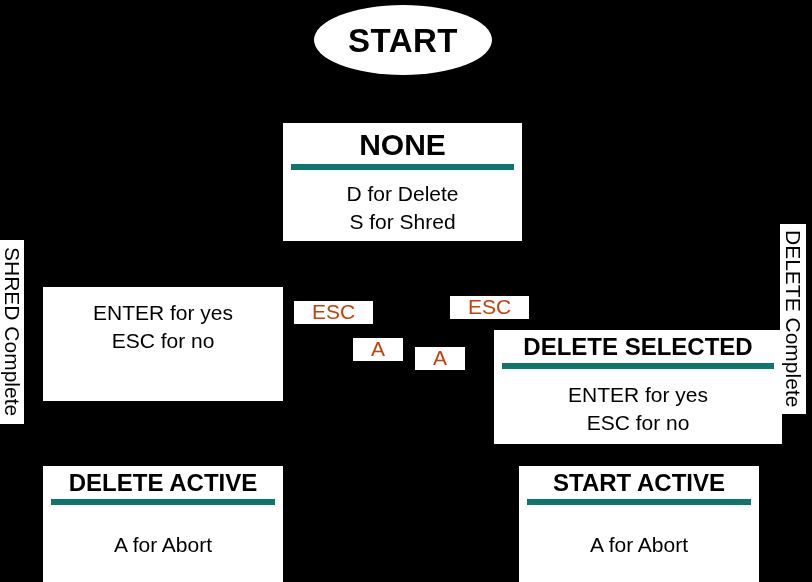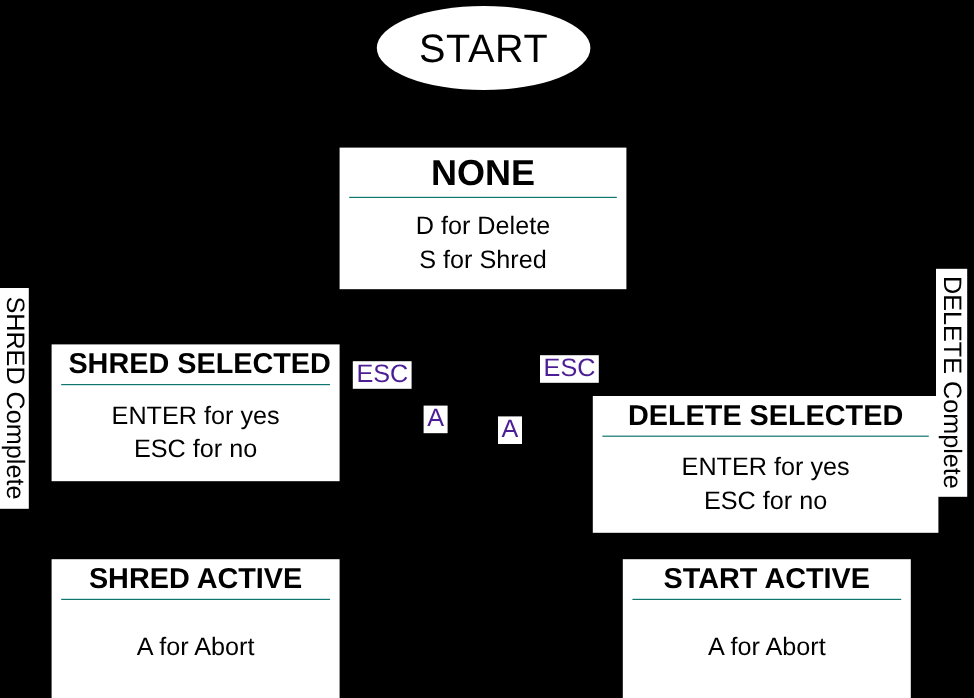--- a/index.html
+++ b/index.html
@@ -27,39 +27,39 @@
     height: 70px;
     background: #ffffff;
     border-radius: 50% / 50%;
     display: flex;
     align-items: center;
     justify-content: center;
   }
   .start-label {
     color: #000000;
     font-size: 33px;
-    font-weight: 400;
+    font-weight: 700;
     letter-spacing: 0.5px;
     line-height: 1;
   }
 
   
   .state-box {
     position: absolute;
     background: #ffffff;
     box-sizing: border-box;
     display: flex;
     flex-direction: column;
   }
   .state-title {
     color: #000000;
     font-size: 24px;
     font-weight: bold;
     text-align: center;
-    border-bottom: 1px solid #0f766e;
+    border-bottom: 6px solid #0f766e;
     padding: 3px 6px 2px 6px;
     margin: 0 8px;
     line-height: 1.18;
     white-space: nowrap;
   }
   .state-body {
     color: #000000;
     font-size: 21px;
     font-weight: 400;
     text-align: center;
@@ -81,24 +81,24 @@
 
   #state-none .state-title        { font-size: 30px; padding-top: 4px; }
   #state-none .state-body         { padding-top: 10px; }
   #state-shred-act .state-body,
   #state-delete-act .state-body   { padding-top: 26px; }
 
   
   .edge-label {
     position: absolute;
     background: #ffffff;
-    color: #4c1d95;
+    color: #c2410c;
     font-size: 21px;
     line-height: 1.08;
-    padding: 0 3px;
+    padding: 0 18px;
     white-space: nowrap;
   }
   #edge-esc-left   { left: 294px; top: 301px; }
   #edge-esc-right  { left: 450px; top: 296px; }
   #edge-a-left     { left: 353px; top: 338px; }
   #edge-a-right    { left: 415px; top: 347px; }
 
   
   .side-label {
     position: absolute;
@@ -129,37 +129,36 @@
 
   <div class="state-box" id="state-none">
     <div class="state-title">NONE</div>
     <div class="state-body">
       <span class="line">D for Delete</span>
       <span class="line">S for Shred</span>
     </div>
   </div>
 
   <div class="state-box" id="state-shred-sel">
-    <div class="state-title">SHRED SELECTED</div>
     <div class="state-body">
       <span class="line">ENTER for yes</span>
       <span class="line">ESC for no</span>
     </div>
   </div>
 
   <div class="state-box" id="state-delete-sel">
     <div class="state-title">DELETE SELECTED</div>
     <div class="state-body">
       <span class="line">ENTER for yes</span>
       <span class="line">ESC for no</span>
     </div>
   </div>
 
   <div class="state-box" id="state-shred-act">
-    <div class="state-title">SHRED ACTIVE</div>
+    <div class="state-title">DELETE ACTIVE</div>
     <div class="state-body">
       <span class="line">A for Abort</span>
     </div>
   </div>
 
   <div class="state-box" id="state-delete-act">
     <div class="state-title">START ACTIVE</div>
     <div class="state-body">
       <span class="line">A for Abort</span>
     </div>

